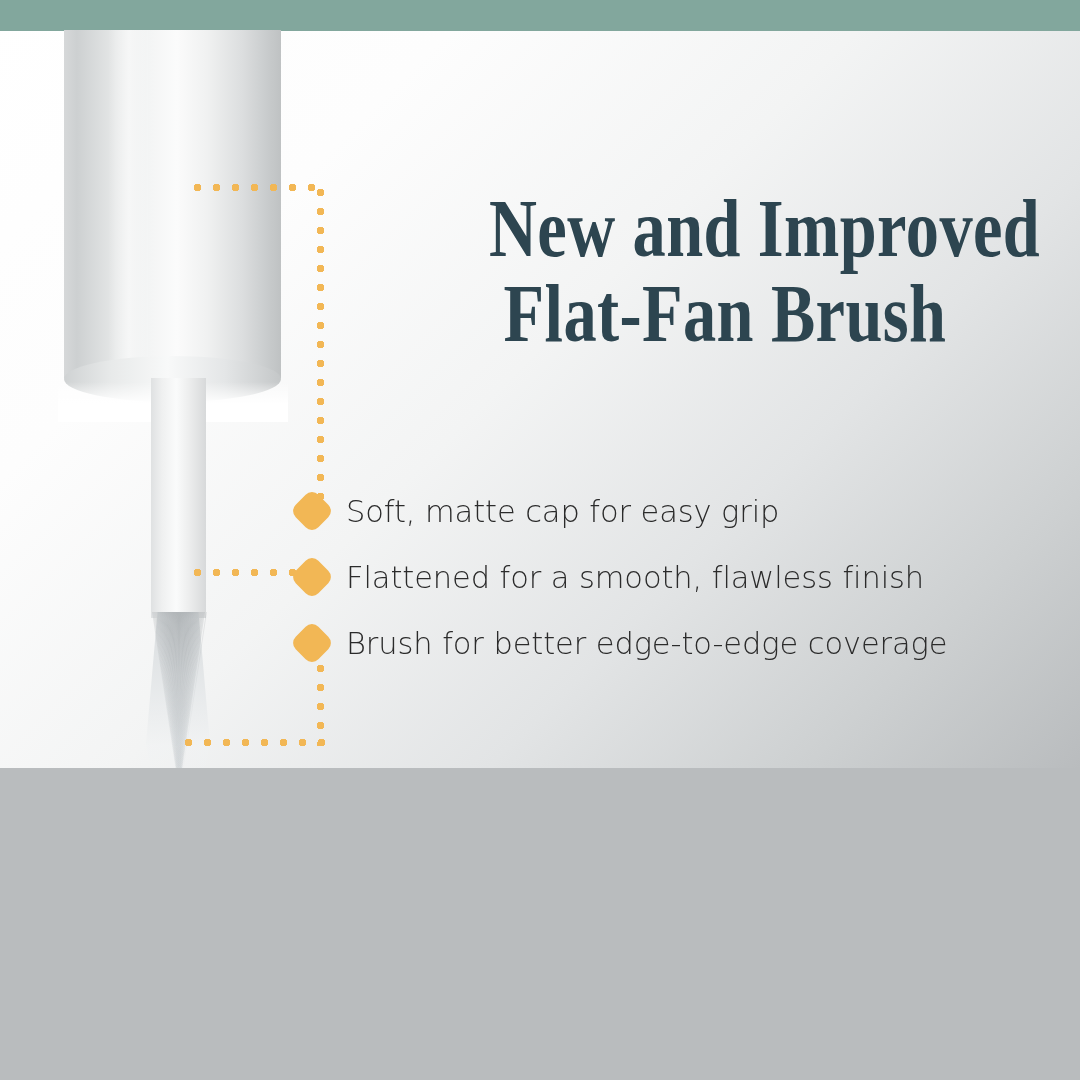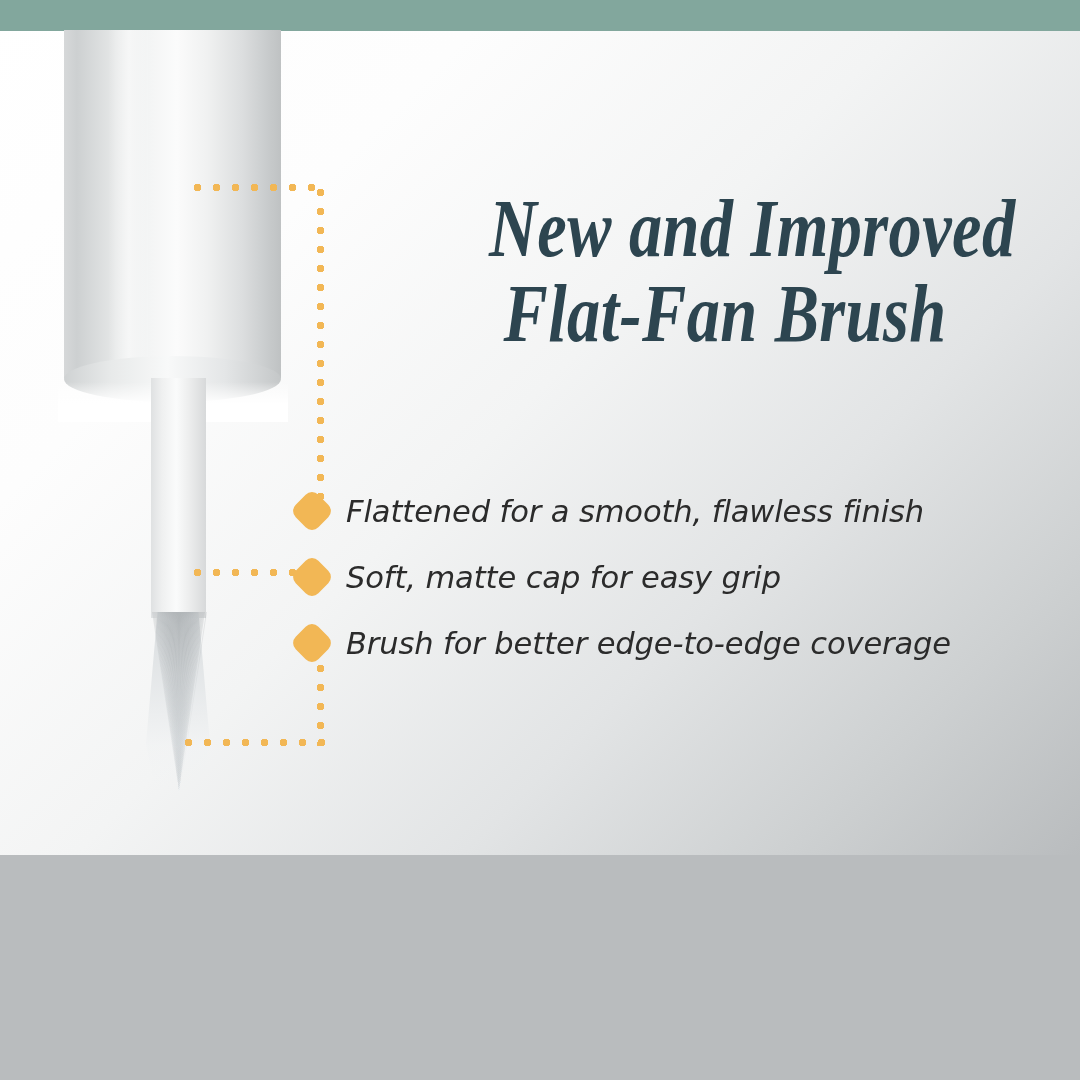--- a/index.html
+++ b/index.html
@@ -8,30 +8,29 @@
     padding: 0;
     background: #b9bcbe;
   }
   body {
     font-family: "Liberation Sans", sans-serif;
   }
 
   .canvas {
     position: relative;
     width: 1080px;
-    height: 855px;
+    height: 768px;
     overflow: hidden;
     background: linear-gradient(135deg,
         #ffffff 0%,
         #fdfdfd 26%,
         #f3f4f4 48%,
         #e2e4e5 68%,
         #cdd0d1 85%,
         #b9bcbe 100%);
-    font-style: italic;
   }
 
   
   .top-band {
     position: absolute;
     left: 0; top: 0;
     width: 1080px;
     height: 31px;
     background: #82a79d;
   }
@@ -330,25 +329,25 @@
   <div class="dots-h" style="left:179px; top:738px; width:146px;"></div>
 
   <div class="headline">
     <span class="headline-line">New and Improved</span>
     <span class="headline-line">Flat-Fan Brush</span>
   </div>
 
   <div class="features">
     <div class="feature-row">
       <span class="feature-marker"></span>
-      <span class="feature-text">Flattened for a smooth, flawless finish</span>
+      <span class="feature-text">Soft, matte cap for easy grip</span>
     </div>
     <div class="feature-row">
       <span class="feature-marker"></span>
-      <span class="feature-text">Soft, matte cap for easy grip</span>
+      <span class="feature-text">Flattened for a smooth, flawless finish</span>
     </div>
     <div class="feature-row">
       <span class="feature-marker"></span>
       <span class="feature-text">Brush for better edge-to-edge coverage</span>
     </div>
   </div>
 
   <div class="footer-strip-bottom"></div>
   <div class="footer">
     <div class="footer-block block-sage" style="width:558px;"></div>

